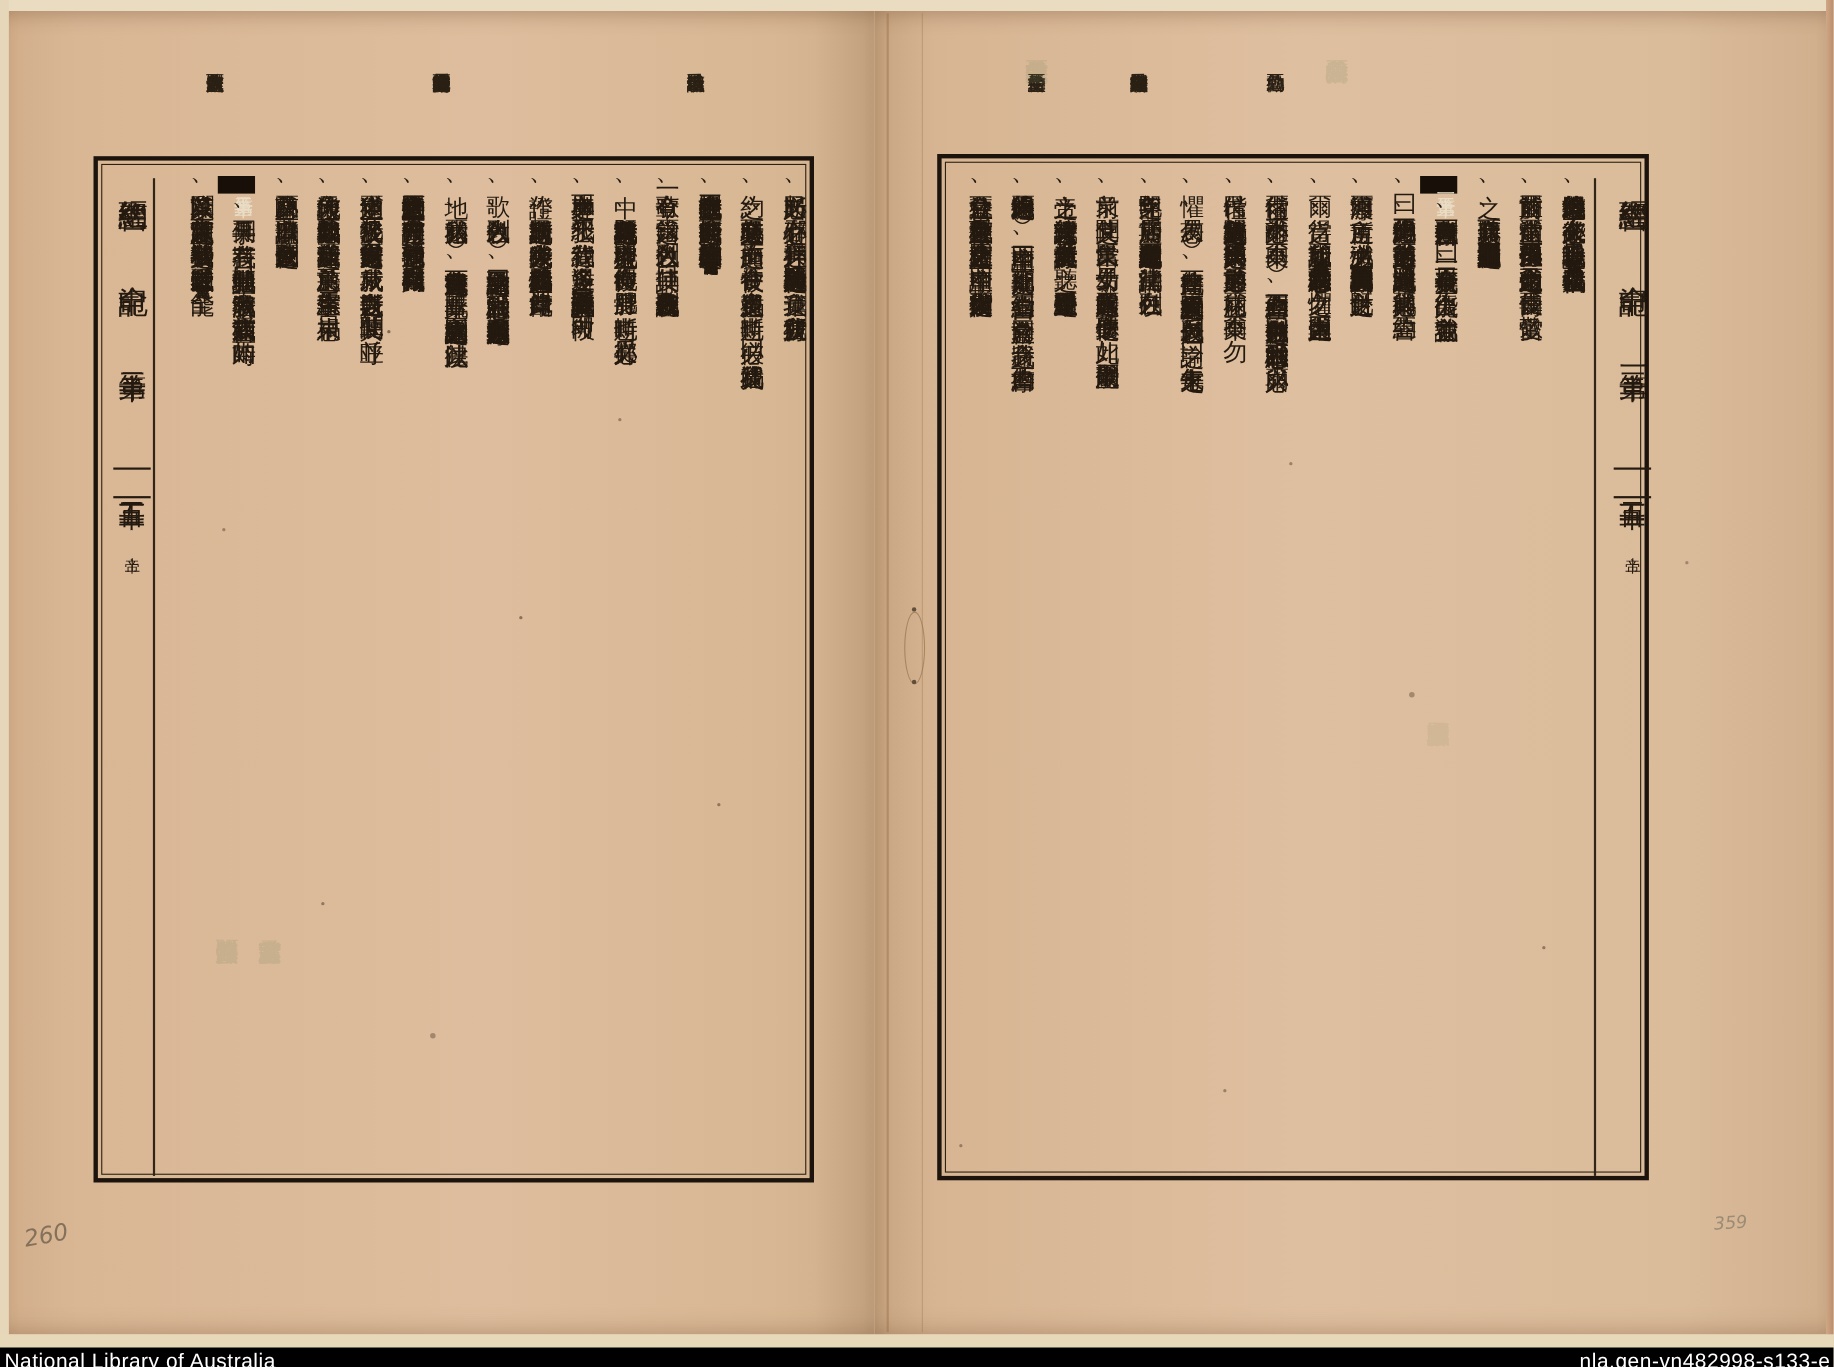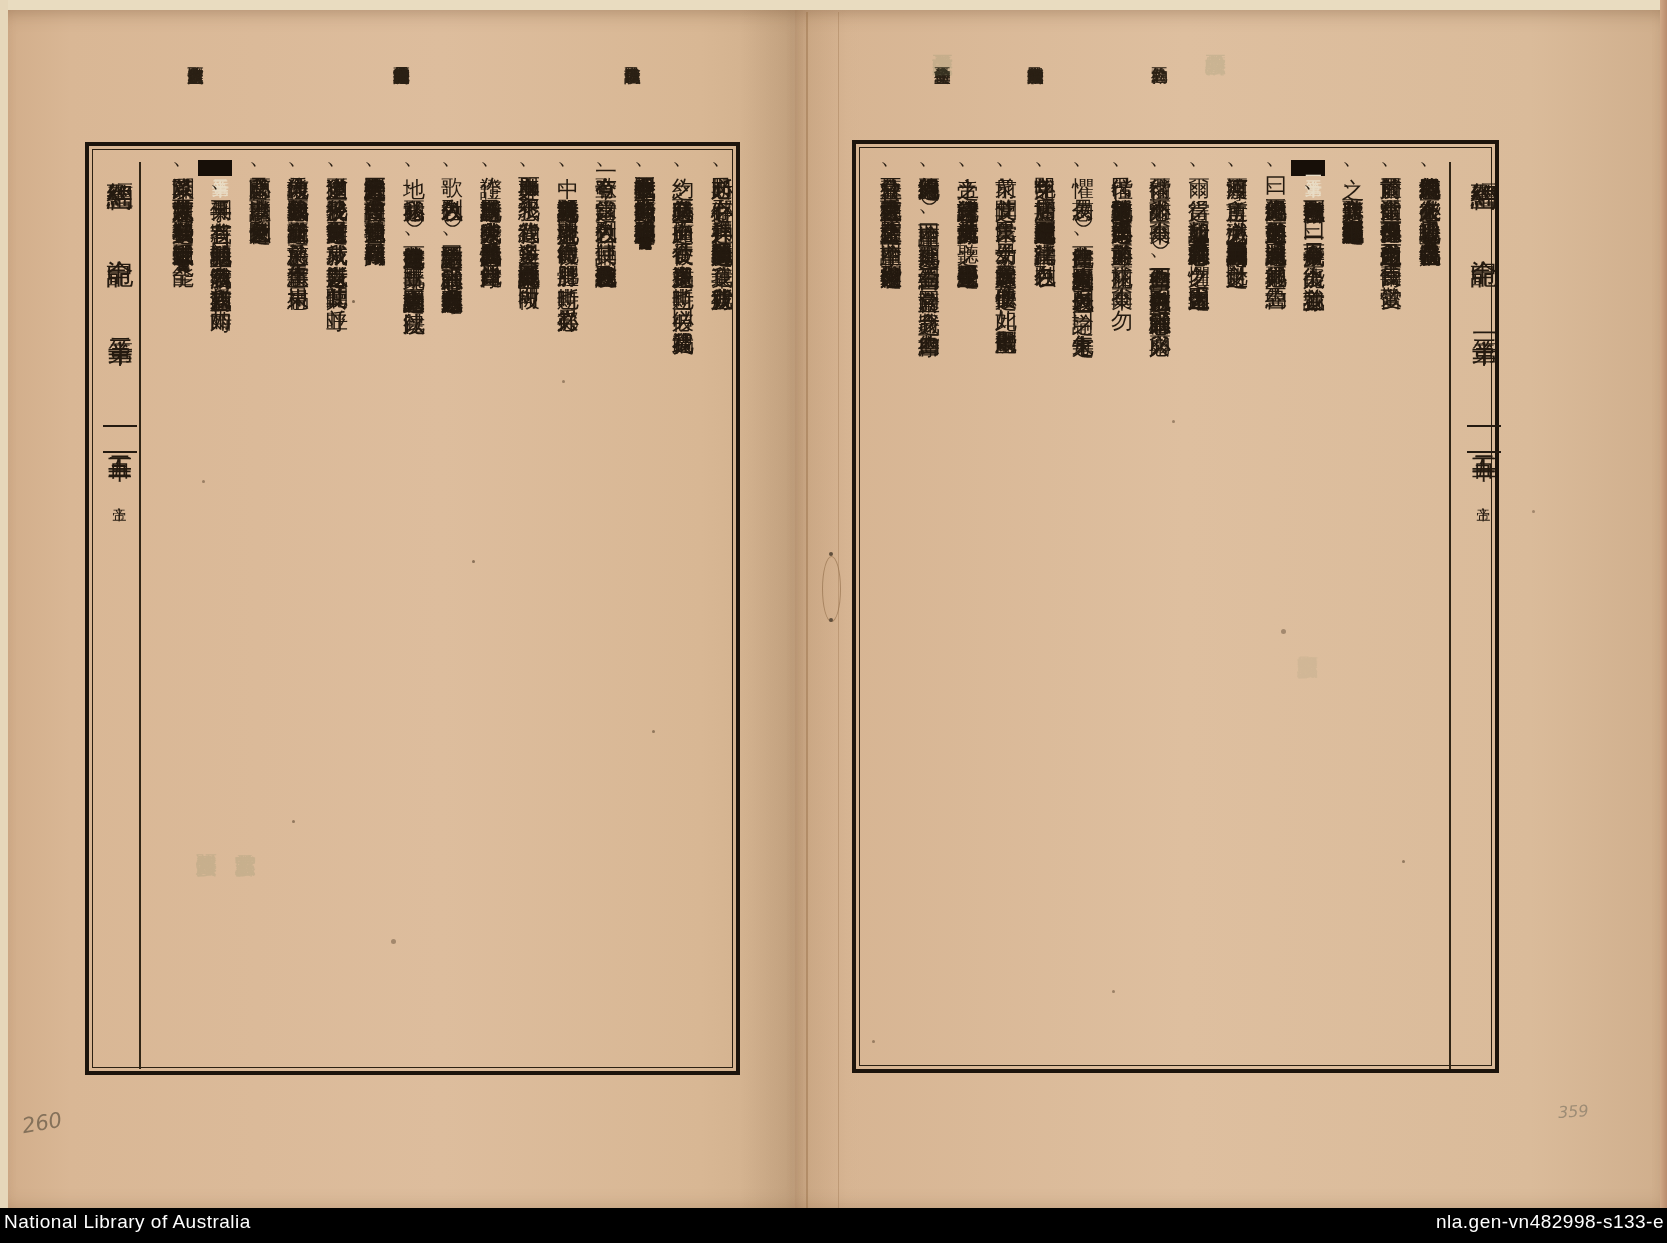--- a/index.html
+++ b/index.html
@@ -70,21 +70,21 @@
   .crease{position:absolute;top:12px;bottom:32px;background:rgba(150,110,72,.45);}
   .crease-a{left:806px;width:2px;}
   .crease-b{left:838px;width:1px;background:rgba(150,110,72,.35);}
   .stitch{position:absolute;left:822px;top:556px;width:17px;height:64px;border:1px solid rgba(135,98,62,.55);border-radius:50%;}
   .stitch-dot{position:absolute;width:4px;height:4px;border-radius:50%;background:#5f4e3c;}
   
   .pencil{position:absolute;font-style:italic;color:#84715a;}
   #pencil-left{left:22px;bottom:108px;font-size:21px;transform:rotate(-10deg);}
   #pencil-right{right:78px;bottom:122px;font-size:16px;color:#9d8c75;transform:rotate(-4deg);}
   
-  .footer{position:absolute;left:0;right:0;bottom:0;height:35px;background:#000;}
+  .footer{position:absolute;left:0;right:0;bottom:0;height:18px;background:#000;}
   .footer span{position:absolute;top:3px;color:#fff;font-size:19px;font-family:"Liberation Sans",sans-serif;letter-spacing:.5px;}
   #footer-left{left:4px;}
   #footer-right{right:3px;}
   
   .specks{position:absolute;left:352px;top:300px;width:3px;height:3px;border-radius:50%;background:rgba(55,38,20,.55);
     box-shadow:120px 260px 0 rgba(55,38,20,.5), -60px 520px 0 rgba(55,38,20,.45), 40px 640px 0 1px rgba(55,38,20,.35),
       210px 80px 0 rgba(55,38,20,.4), 300px 430px 0 rgba(55,38,20,.45), -150px 180px 0 rgba(55,38,20,.4),
       820px 120px 0 rgba(55,38,20,.4), 930px 330px 0 1px rgba(55,38,20,.35), 1050px 560px 0 rgba(55,38,20,.45),
       760px 690px 0 rgba(55,38,20,.4), 1180px 210px 0 rgba(55,38,20,.35), 520px 740px 0 rgba(55,38,20,.4);}
 </style>

